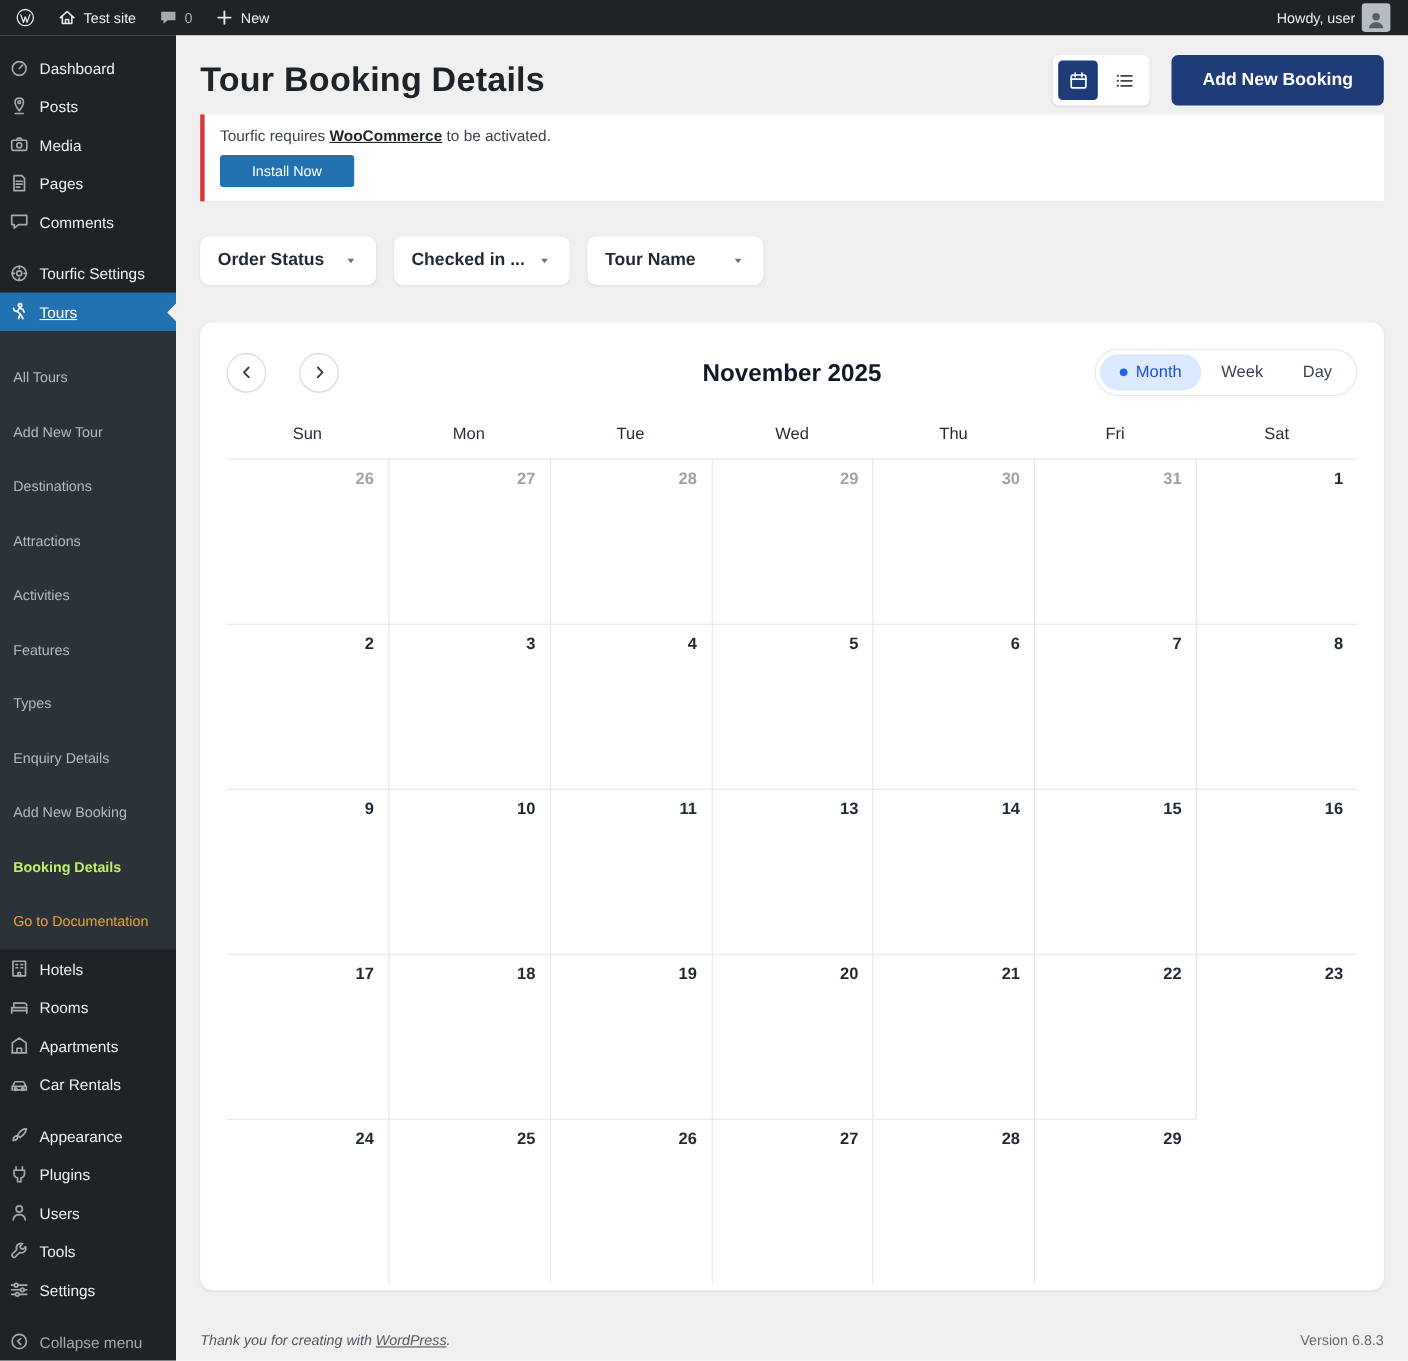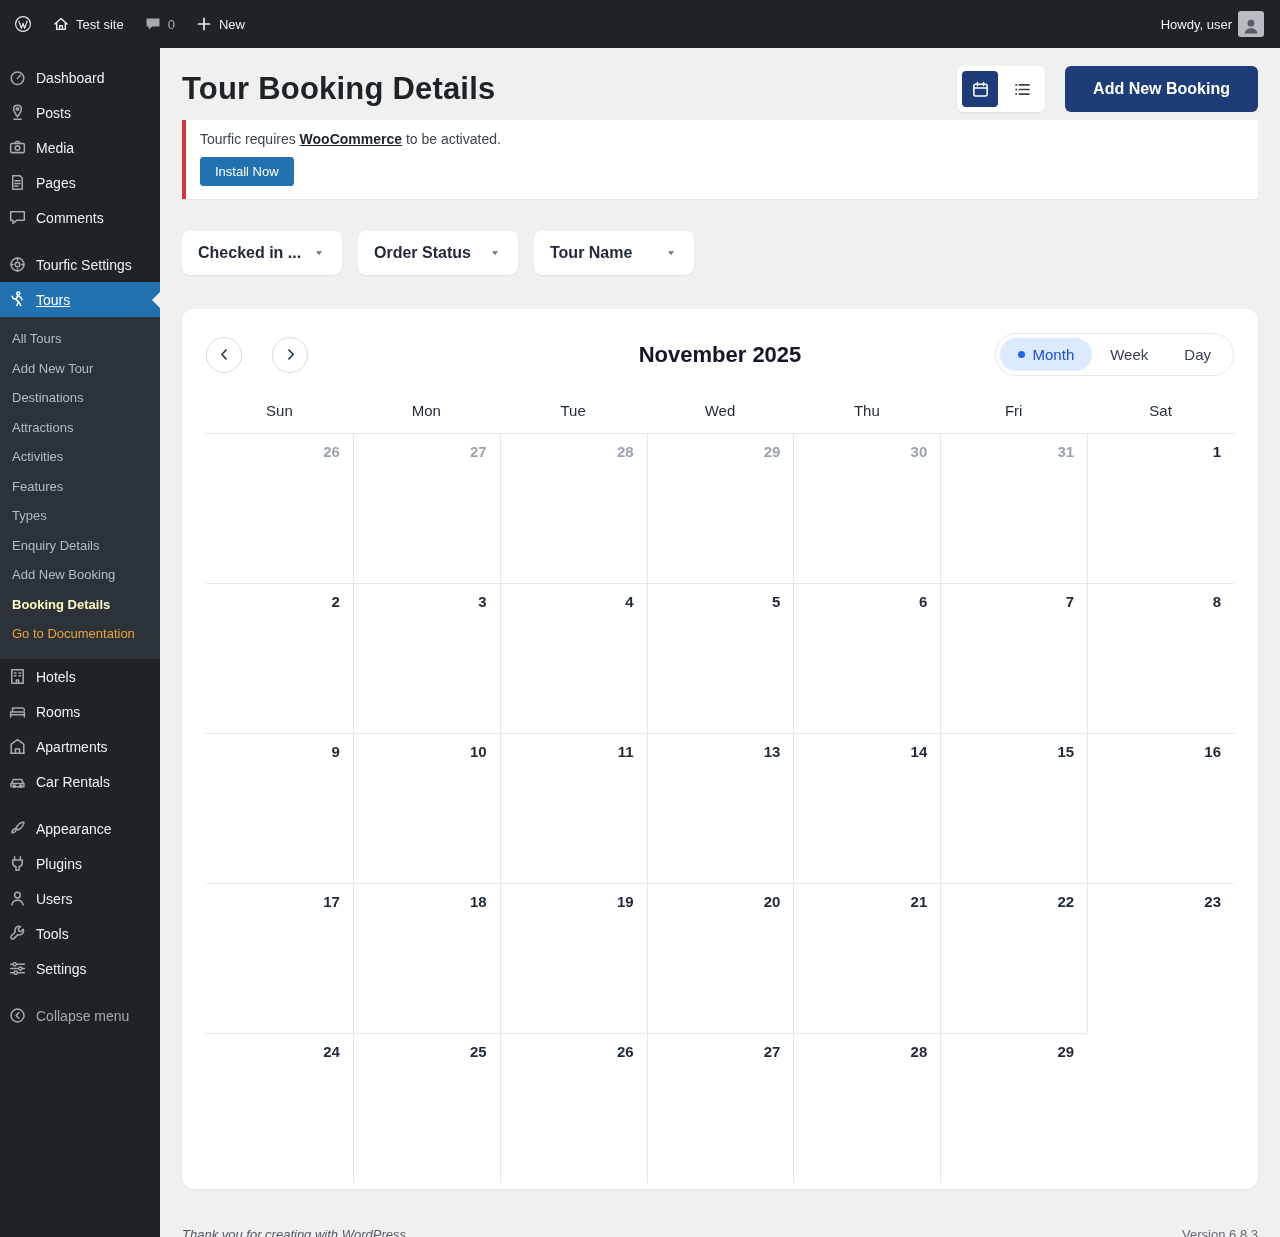--- a/index.html
+++ b/index.html
@@ -5,21 +5,21 @@
   * { box-sizing: border-box; margin: 0; padding: 0; }
   body {
     width: 1280px; height: 1237px; overflow: hidden;
     background: #f0f0f1; color: #1d2327;
     font-family: "Liberation Sans", "DejaVu Sans", sans-serif;
   }
   .icon { display: inline-flex; }
   .icon svg { width: 100%; height: 100%; }
 
   
-  .adminbar { height: 48px; background: #1d2327; color: #f0f0f1; display: flex; align-items: center; font-size: 13px; padding-left: 4px; }
+  .adminbar { height: 32px; background: #1d2327; color: #f0f0f1; display: flex; align-items: center; font-size: 13px; padding-left: 4px; }
   .ab-item { display: flex; align-items: center; gap: 6px; padding: 0 10px; height: 32px; cursor: pointer; }
   .ab-item .icon { width: 18px; height: 18px; color: #e8eaec; }
   .ab-comments { color: #a7aaad; }
   .ab-comments .icon { color: #a7aaad; }
   .ab-right { margin-left: auto; display: flex; align-items: center; padding-right: 6px; }
   .avatar { width: 26px; height: 26px; background: #b6bcc1; border-radius: 3px; display: flex; align-items: center; justify-content: center; overflow: hidden; }
   .avatar .icon { width: 20px; height: 20px; color: #565d63; margin-top: 4px; }
 
   
   .frame { display: flex; height: 1205px; }
@@ -27,39 +27,39 @@
   
   .sidebar { width: 160px; flex-shrink: 0; background: #1d2327; color: #f0f0f1; font-size: 14px; padding-top: 12px; }
   .menu-item { display: flex; align-items: center; gap: 9px; padding: 8px 8px; position: relative; cursor: pointer; line-height: 18px; }
   .menu-item .icon { width: 19px; height: 19px; color: #a7aaad; flex-shrink: 0; }
   .menu-item.active { background: #2271b1; color: #fff; text-decoration: underline; }
   .menu-item.active .icon { color: #fff; }
   .menu-item.active::after { content: ""; position: absolute; right: 0; top: 50%; margin-top: -8px; border: 8px solid transparent; border-right-color: #f0f0f1; }
   .menu-item.muted { color: #a7aaad; }
   .menu-gap { height: 12px; }
   .submenu { background: #2c3338; padding: 7px 0 10px; }
-  .submenu-item { padding: 6px 12px; font-size: 13px; color: #b4bcc2; cursor: pointer; line-height: 1.35; }
-  .submenu-item.current { color: #fef9c3; font-weight: 700; }
+  .submenu-item { padding: 6px 12px; font-size: 13px; color: #b4bcc2; cursor: pointer; line-height: 1.35; margin-top: 20px; }
+  .submenu-item.current { color: #bef264; font-weight: 700; }
   .submenu-item.highlight { color: #e9a13c; }
 
   
   .content { flex: 1; padding: 0 22px; }
   .page-header { display: flex; align-items: center; margin-top: 18px; gap: 12px; }
   .page-title { font-size: 31px; font-weight: 800; letter-spacing: .2px; color: #1d2327; }
   .header-actions { margin-left: auto; display: flex; align-items: center; gap: 20px; }
   .view-toggle { background: #fff; border-radius: 6px; padding: 5px; display: flex; gap: 6px; box-shadow: 0 1px 2px rgba(0,0,0,.08); }
   .vt-btn { width: 36px; height: 36px; border: none; border-radius: 4px; background: transparent; display: flex; align-items: center; justify-content: center; cursor: pointer; color: #3c434a; }
   .vt-btn.active { background: #1d3c78; color: #fff; }
   .vt-btn .icon { width: 19px; height: 19px; }
   .add-booking-btn { background: #1d3c78; color: #fff; border: none; border-radius: 6px; font-size: 16px; font-weight: 700; padding: 0 28px; height: 46px; cursor: pointer; font-family: inherit; }
 
   .notice { background: #fff; border-left: 4px solid #d63638; box-shadow: 0 1px 1px rgba(0,0,0,.04); margin-top: 8px; padding: 11px 14px 13px; }
   .notice-text { font-size: 14px; color: #3c434a; }
   .notice-link { color: #1d2327; font-weight: 700; text-decoration: underline; cursor: pointer; }
-  .install-btn { margin-top: 10px; background: #2271b1; color: #fff; border: 1px solid #2271b1; border-radius: 3px; font-size: 13px; padding: 6px 14px; cursor: pointer; font-family: inherit; }
+  .install-btn { margin-top: 10px; background: #2271b1; color: #fff; border: 1px solid #2271b1; border-radius: 3px; font-size: 13px; padding: 6px 28px; cursor: pointer; font-family: inherit; }
 
   .filters-row { display: flex; gap: 16px; margin-top: 32px; }
   .filter-btn { width: 160px; background: #fff; border: none; border-radius: 8px; padding: 13px 16px; display: flex; align-items: center; justify-content: space-between; font-size: 16px; font-weight: 700; color: #1f2937; cursor: pointer; box-shadow: 0 1px 2px rgba(0,0,0,.07); font-family: inherit; }
   .filter-btn .caret { width: 14px; height: 14px; color: #6b7280; flex-shrink: 0; }
 
   
   .calendar-card { background: #fff; border-radius: 12px; margin-top: 34px; padding: 24px 24px 0; height: 880px; overflow: hidden; box-shadow: 0 1px 3px rgba(0,0,0,.06); }
   .cal-nav { display: flex; align-items: center; position: relative; margin-bottom: 26px; }
   .nav-btn { width: 36px; height: 36px; border-radius: 50%; border: 1px solid #d5d9de; background: #fff; display: flex; align-items: center; justify-content: center; cursor: pointer; color: #2c3e50; }
   .nav-btn .icon { width: 17px; height: 17px; }
@@ -338,29 +338,29 @@
       </div>
     </div>
 
     <div class="notice">
       <p class="notice-text"><span>Tourfic requires </span><a class="notice-link">WooCommerce</a><span> to be activated.</span></p>
       <button class="install-btn">Install Now</button>
     </div>
 
     <div class="filters-row">
         <button class="filter-btn">
-          <span class="filter-label">Checked in ...</span>
+          <span class="filter-label">Order Status</span>
           <span class="icon caret">
             <svg viewBox="0 0 20 20" fill="none" stroke="currentColor" stroke-width="1.6" stroke-linecap="round" stroke-linejoin="round">
               <path d="M5.6 7.6h8.8L10 13.2z" fill="currentColor" stroke="none"></path>
             </svg>
           </span>
         </button>
         <button class="filter-btn">
-          <span class="filter-label">Order Status</span>
+          <span class="filter-label">Checked in ...</span>
           <span class="icon caret">
             <svg viewBox="0 0 20 20" fill="none" stroke="currentColor" stroke-width="1.6" stroke-linecap="round" stroke-linejoin="round">
               <path d="M5.6 7.6h8.8L10 13.2z" fill="currentColor" stroke="none"></path>
             </svg>
           </span>
         </button>
         <button class="filter-btn">
           <span class="filter-label">Tour Name</span>
           <span class="icon caret">
             <svg viewBox="0 0 20 20" fill="none" stroke="currentColor" stroke-width="1.6" stroke-linecap="round" stroke-linejoin="round">

